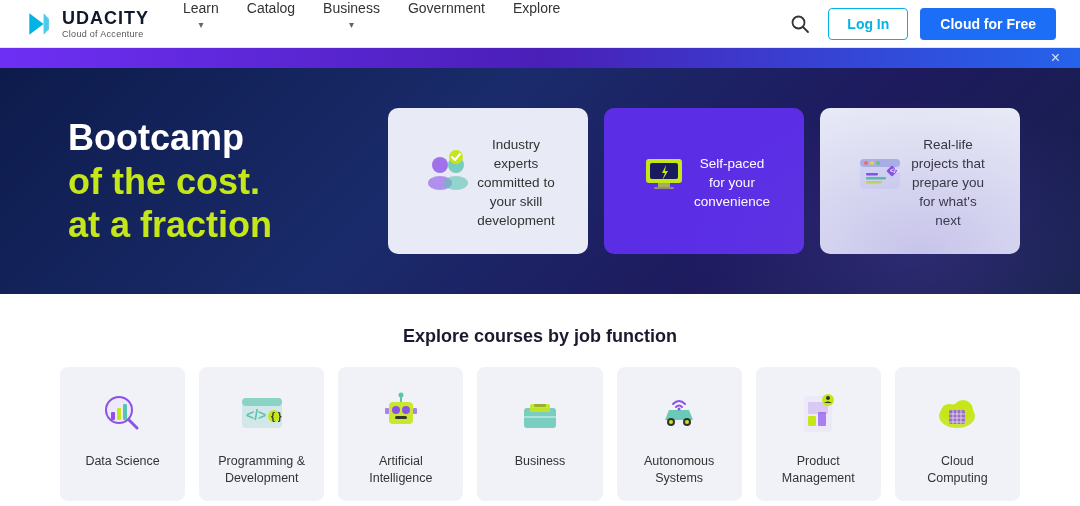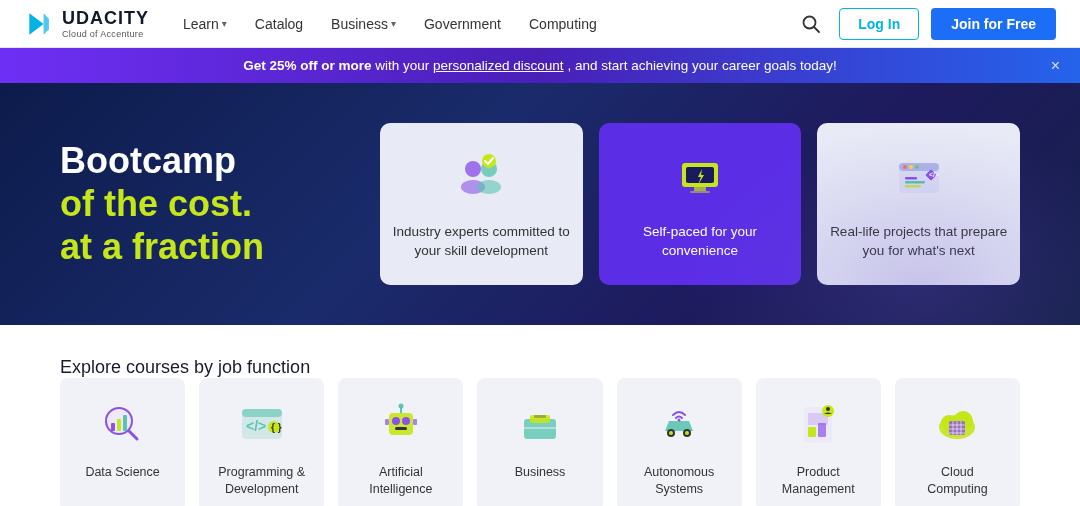--- a/index.html
+++ b/index.html
@@ -39,20 +39,21 @@
     }
     .nav-item {
       font-size: 14px;
       color: #333;
       padding: 0 10px;
       cursor: pointer;
       display: flex;
       align-items: center;
       gap: 3px;
       height: 48px;
+      flex-direction: column;
     }
     .nav-arrow { font-size: 10px; color: #666; }
     .nav-right {
       display: flex;
       gap: 12px;
     }
     .search-icon-btn {
       width: 32px; height: 32px;
       display: flex; align-items: center; justify-content: center;
       cursor: pointer;
@@ -117,20 +118,21 @@
       content: '';
       position: absolute;
       right: 0; bottom: 0;
       width: 400px; height: 200px;
       background: radial-gradient(ellipse at 60% 80%, rgba(100,80,200,0.25) 0%, transparent 70%);
       pointer-events: none;
     }
     .hero-text {
       flex: 0 0 280px;
       color: #fff;
+      margin-left: 8px;
     }
     .hero-title-white {
       font-size: 36px;
       font-weight: 700;
       line-height: 1.2;
       color: #fff;
     }
     .hero-title-yellow {
       font-size: 36px;
       font-weight: 700;
@@ -138,23 +140,23 @@
       line-height: 1.2;
     }
     .feature-cards {
       display: flex;
       gap: 16px;
       flex: 1;
     }
     .feature-card {
       background: #e8eaf6;
       border-radius: 10px;
-      padding: 28px 9px 24px;
-      display: flex;
-      flex-direction: column;
+      padding: 28px 32px 24px;
+      display: flex;
+      flex-direction: row;
       align-items: center;
       text-align: center;
       flex: 1;
       min-width: 150px;
     }
     .feature-card.active {
       background: #5b2ee6;
       color: #fff;
     }
     .feature-card-icon {
@@ -172,22 +174,24 @@
       color: #fff;
     }
 
     
     .courses-section {
       padding: 32px 60px 24px;
       background: #fff;
     }
     .courses-title {
       font-size: 18px;
-      font-weight: 400;
+      font-weight: 700;
       color: #1a1a2e;
+      margin-bottom: 20px;
+      text-align: center;
     }
     .course-cards {
       display: flex;
       gap: 14px;
       flex-wrap: nowrap;
     }
     .course-card {
       background: #f0f2f7;
       border-radius: 8px;
       padding: 20px 16px 14px;
@@ -238,43 +242,37 @@
       <span>Catalog</span>
     </div>
     <div class="nav-item">
       <span>Business</span>
       <span class="nav-arrow">▾</span>
     </div>
     <div class="nav-item">
       <span>Government</span>
     </div>
     <div class="nav-item">
-      <span>Computing</span>
+      <span>Explore</span>
     </div>
   </div>
 
   <div class="nav-right">
     <div class="search-icon-btn">
       <svg width="20" height="20" viewBox="0 0 20 20">
         <circle cx="8.5" cy="8.5" r="6" fill="none" stroke="#333" stroke-width="1.8"></circle>
         <line x1="13" y1="13" x2="18" y2="18" stroke="#333" stroke-width="1.8" stroke-linecap="round"></line>
       </svg>
     </div>
     <button class="btn-login">Log In</button>
-    <button class="btn-join">Join for Free</button>
+    <button class="btn-join">Cloud for Free</button>
   </div>
 </nav>
 
 <div class="promo-banner">
-  <span>
-    <strong>Get 25% off or more</strong>
-    <span> with your </span>
-    <a>personalized discount</a>
-    <span>, and start achieving your career goals today!</span>
-  </span>
   <span class="promo-close">×</span>
 </div>
 
 <section class="hero">
   <div class="hero-text">
     <div class="hero-title-white">Bootcamp</div>
     <div class="hero-title-yellow">of the cost.</div>
     <div class="hero-title-yellow">at a fraction</div>
   </div>
 

